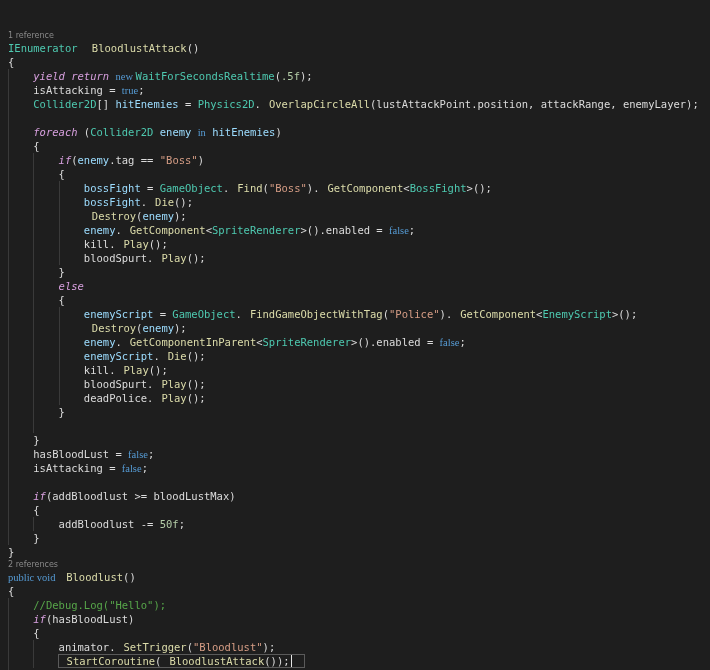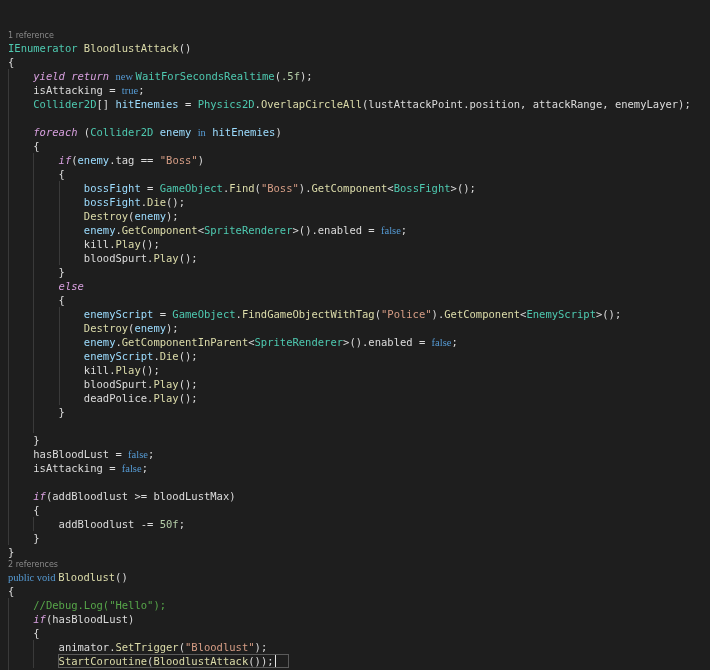--- a/index.html
+++ b/index.html
@@ -32,21 +32,21 @@
   .ind{
     display:inline-block;
     width:4ch;height:14px;
     vertical-align:top;
     box-shadow:inset 1px 0 0 var(--c-guide);
   }
   .tk-pl{color:var(--c-pl);}
   .tk-kw{color:var(--c-kw);font-family:Liberation Serif, serif;}
   .tk-ct{color:var(--c-ct);font-style:italic;}
   .tk-ty{color:var(--c-ty);}
-  .tk-me{color:var(--c-me);}
+  .tk-me{color:var(--c-me);margin-left:8px;}
   .tk-lo{color:var(--c-lo);}
   .tk-st{color:var(--c-st);}
   .tk-nu{color:var(--c-nu);}
   .tk-co{color:var(--c-co);}
   .curbox{
     outline:1px solid var(--c-curborder);
     padding-right:12px;
   }
   .caret{
     display:inline-block;

